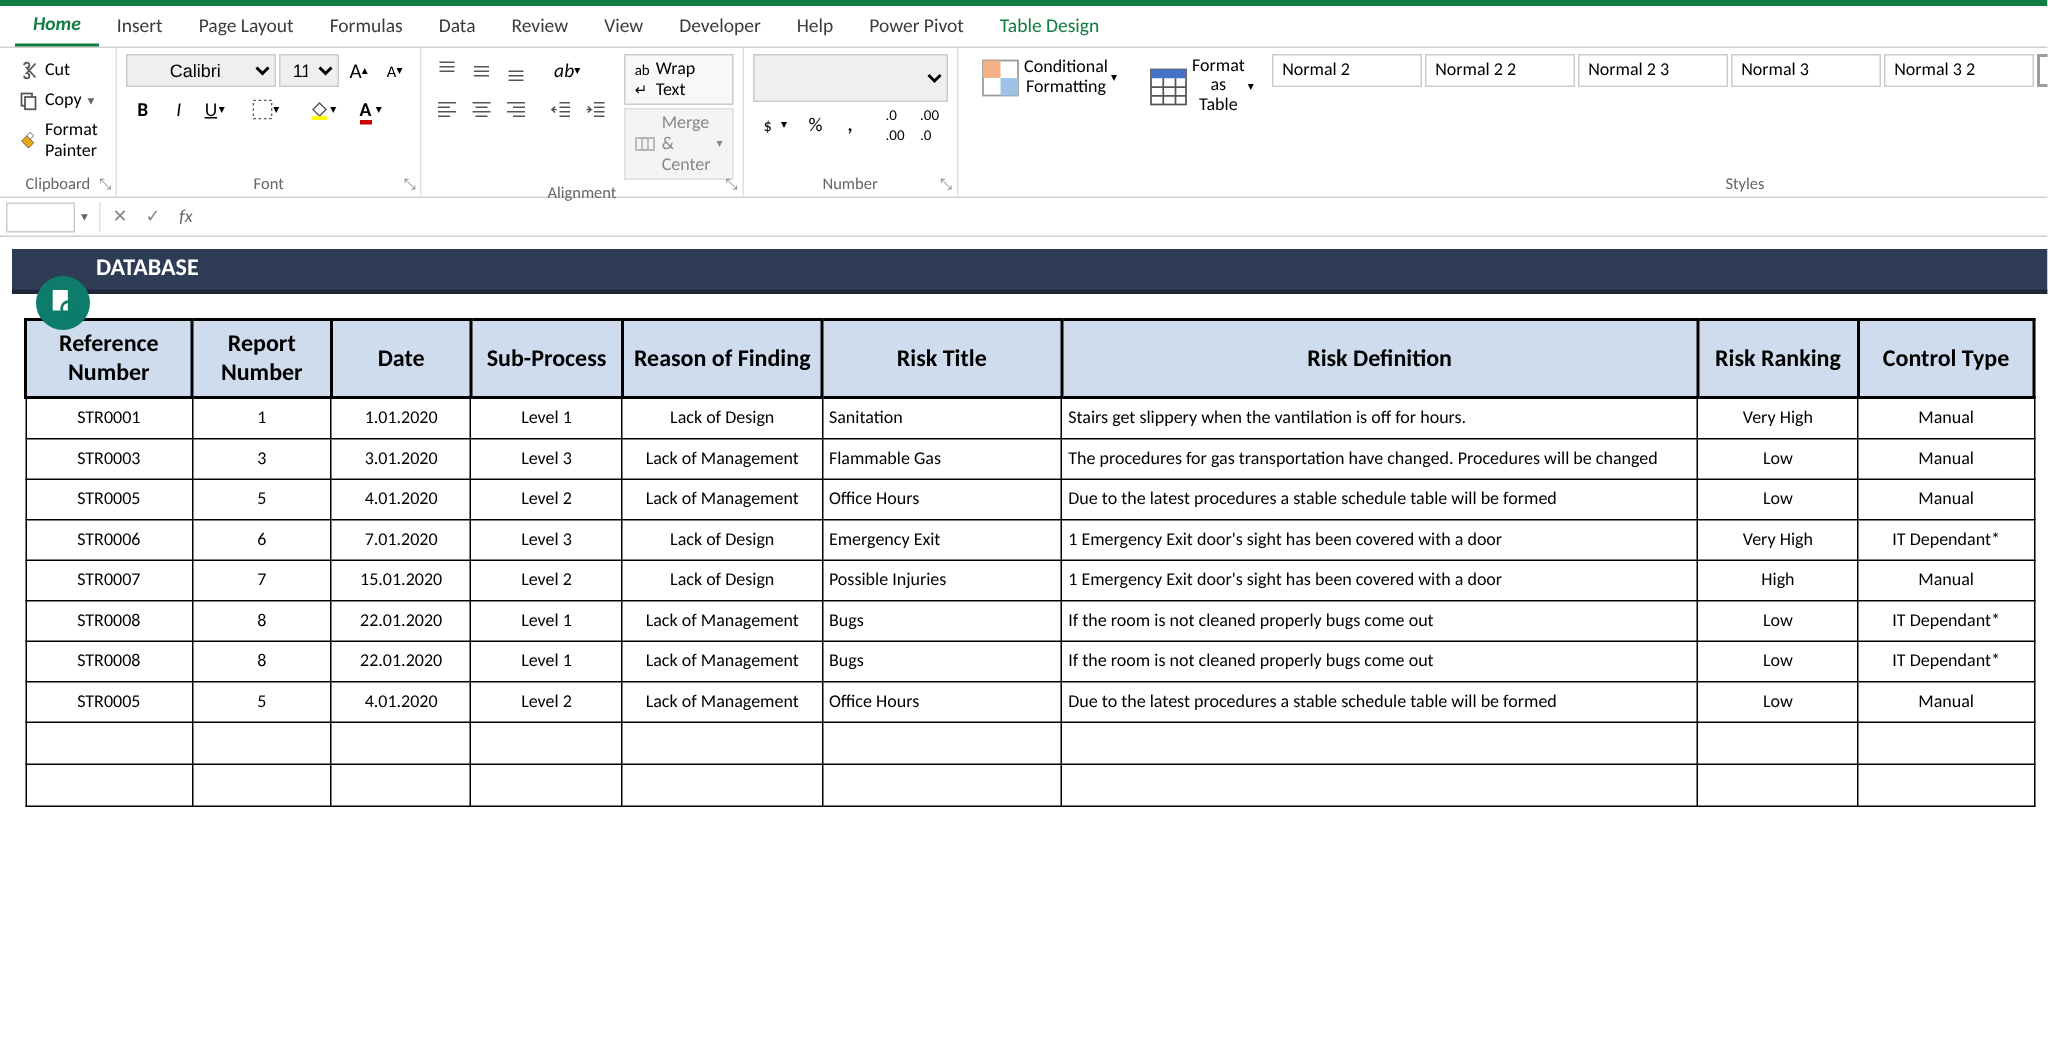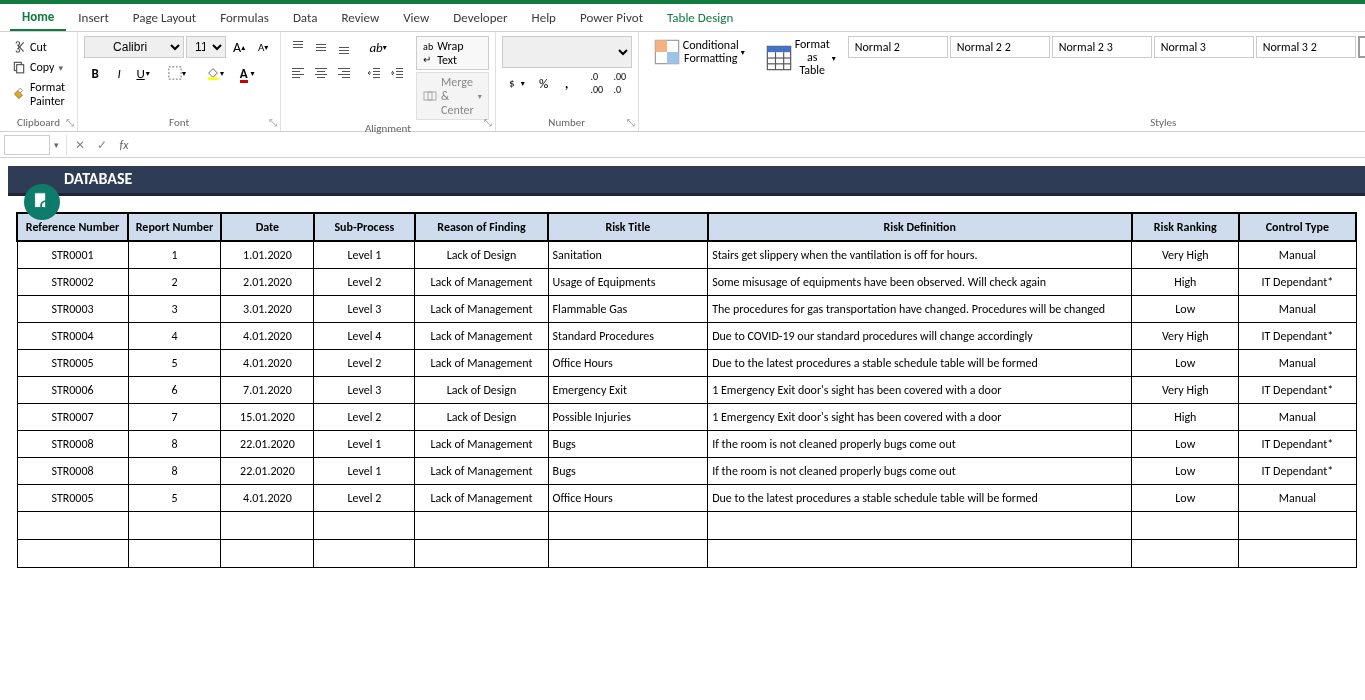--- a/index.html
+++ b/index.html
@@ -4,21 +4,21 @@
 <style>
 * { box-sizing: border-box; margin: 0; padding: 0; }
 body { font-family: "Segoe UI", Calibri, sans-serif; font-size: 12px; background: #fff; overflow: hidden; width: 1365px; height: 700px; }
 
 
 .top-bar { height: 4px; background: #107c41; }
 
 
 .tabs { display: flex; align-items: center; background: #fff; border-bottom: 1px solid #d0d0d0; padding: 0 10px; height: 28px; }
 .tab { padding: 0 12px; height: 100%; display: flex; align-items: center; cursor: pointer; color: #3b3b3b; font-size: 13px; }
-.tab.active { border-bottom: 2px solid #107c41; color: #107c41; font-weight: 600; }
+.tab.active { border-bottom: 2px solid #107c41; color: #107c41; font-weight: 600; font-style: italic; }
 .tab.contextual { color: #107c41; }
 
 
 .ribbon { display: flex; background: #fff; border-bottom: 1px solid #d0d0d0; height: 100px; }
 .ribbon-group { border-right: 1px solid #e0e0e0; padding: 4px 6px 2px 6px; display: flex; flex-direction: column; justify-content: space-between; }
 .ribbon-group-label { text-align: center; color: #666; font-size: 11px; padding-top: 2px; }
 
 
 .clipboard-content { display: flex; flex-direction: column; gap: 2px; padding: 2px; }
 .clipboard-item { display: flex; align-items: center; gap: 4px; font-size: 12px; cursor: pointer; padding: 2px 4px; }
@@ -74,21 +74,21 @@
 .audit-banner { background: #000; display: flex; align-items: center; gap: 10px; padding: 0 10px; height: 24px; }
 .audit-icon { width: 36px; height: 36px; background: #0d7c6b; border-radius: 50%; display: flex; align-items: center; justify-content: center; margin-top: 10px; z-index: 2; position: relative; }
 .audit-title-small { color: #e6a817; font-weight: 600; font-size: 12px; }
 .audit-title-row { background: #2e3c56; color: #fff; padding: 4px 10px 6px 56px; font-weight: 700; font-size: 16px; height: 30px; display: flex; align-items: center; border-bottom: 3px solid #1e2738; }
 .banner-wrap { position: relative; }
 .banner-wrap .audit-icon { position: absolute; left: 16px; top: 8px; }
 
 
 .audit-table-wrap { margin: 16px 8px 0 8px; }
 .audit-table { border-collapse: collapse; width: 100%; table-layout: fixed; }
-.audit-table th { background: #cfdced; border: 2px solid #000; padding: 6px 4px; font-size: 12px; font-weight: 700; text-align: center; }
+.audit-table th { background: #cfdced; border: 2px solid #000; padding: 6px 4px; font-size: 16px; font-weight: 700; text-align: center; }
 .audit-table td { border: 1px solid #000; padding: 6px 4px; font-size: 12px; text-align: center; vertical-align: middle; }
 .audit-table td.left { text-align: left; }
 .audit-table tr.empty td { height: 28px; }
 
 .col-ref { width: 110px; }
 .col-rep { width: 92px; }
 .col-date { width: 92px; }
 .col-sub { width: 100px; }
 .col-reason { width: 132px; }
 .col-title { width: 158px; }
@@ -429,53 +429,31 @@
               <td>1</td>
               <td>1.01.2020</td>
               <td>Level 1</td>
               <td>Lack of Design</td>
               <td class="left">Sanitation</td>
               <td class="left">Stairs get slippery when the vantilation is off for hours.</td>
               <td>Very High</td>
               <td>Manual</td>
             </tr>
             <tr>
-              <td>STR0002</td>
-              <td>2</td>
-              <td>2.01.2020</td>
-              <td>Level 2</td>
-              <td>Lack of Management</td>
-              <td class="left">Usage of Equipments</td>
-              <td class="left">Some misusage of equipments have been observed. Will check again</td>
-              <td>High</td>
-              <td>IT Dependant*</td>
-            </tr>
-            <tr>
               <td>STR0003</td>
               <td>3</td>
               <td>3.01.2020</td>
               <td>Level 3</td>
               <td>Lack of Management</td>
               <td class="left">Flammable Gas</td>
               <td class="left">The procedures for gas transportation have changed. Procedures will be changed</td>
               <td>Low</td>
               <td>Manual</td>
             </tr>
             <tr>
-              <td>STR0004</td>
-              <td>4</td>
-              <td>4.01.2020</td>
-              <td>Level 4</td>
-              <td>Lack of Management</td>
-              <td class="left">Standard Procedures</td>
-              <td class="left">Due to COVID-19 our standard procedures will change accordingly</td>
-              <td>Very High</td>
-              <td>IT Dependant*</td>
-            </tr>
-            <tr>
               <td>STR0005</td>
               <td>5</td>
               <td>4.01.2020</td>
               <td>Level 2</td>
               <td>Lack of Management</td>
               <td class="left">Office Hours</td>
               <td class="left">Due to the latest procedures a stable schedule table will be formed</td>
               <td>Low</td>
               <td>Manual</td>
             </tr>

